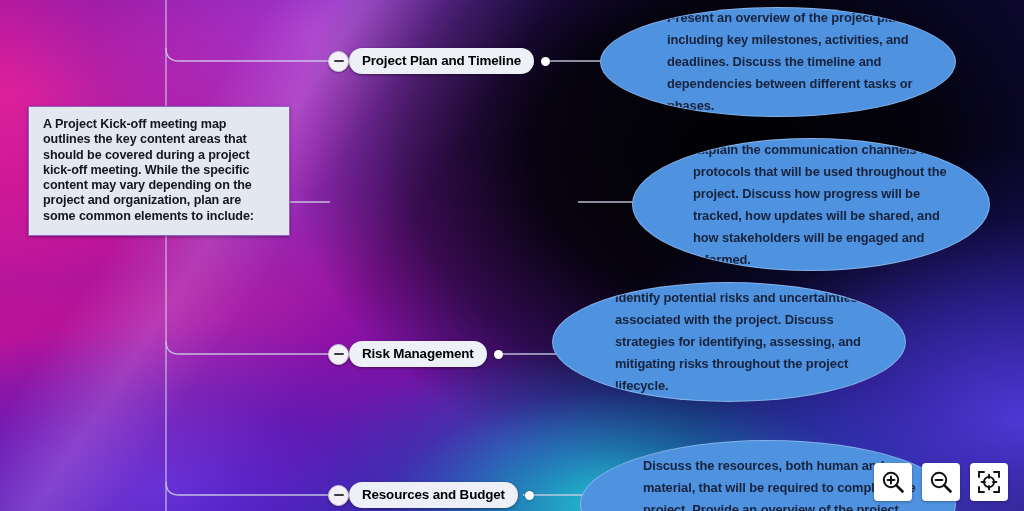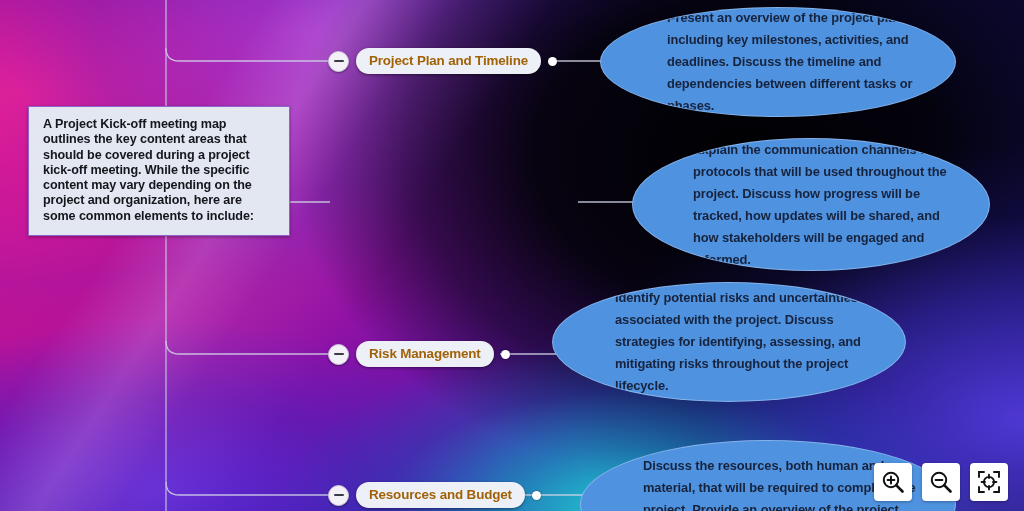--- a/index.html
+++ b/index.html
@@ -102,23 +102,22 @@
     cursor:pointer;
     z-index:3;
   }
   .node-toggle i {
     display:block;
     width:10px; height:2px;
     background:#3b3b44;
     border-radius:1px;
   }
   .node-pill {
-    margin-left:7px;
     background:#eef0f8;
-    color:#a16207;
+    color:#000000;
     font-size:13.4px;
     font-weight:700;
     letter-spacing:-0.15px;
     padding:5px 13px 6px 13px;
     border-radius:14px;
     white-space:nowrap;
     box-shadow:0 1px 3px rgba(0,0,0,0.45);
     cursor:pointer;
   }
   .node-dot {
@@ -196,21 +195,21 @@
       <path d="M166,482 Q166,495 179,495 L330,495"></path>
 
       <path d="M548,61 L625,61"></path>
       <path d="M578,202 L660,202"></path>
       <path d="M500,354 L580,354"></path>
       <path d="M523,495 L610,495"></path>
     </g>
   </svg>
 
   <div id="root-box">
-    <span>A Project Kick-off meeting map outlines the key content areas that should be covered during a project kick-off meeting. While the specific content may vary depending on the project and organization, here are some common elements to include:</span>
+    <span>A Project Kick-off meeting map outlines the key content areas that should be covered during a project kick-off meeting. While the specific content may vary depending on the project and organization, plan are some common elements to include:</span>
   </div>
 
   <div class="node" style="left:328px; top:47px;">
     <span class="node-toggle">
         <i></i>
       </span>
     <span class="node-pill">Project Plan and Timeline</span>
     <span class="node-dot"></span>
   </div>
   <div class="bubble" style="left:600px; top:7px; width:356px; height:110px; padding:0 34px 0 66px;">

